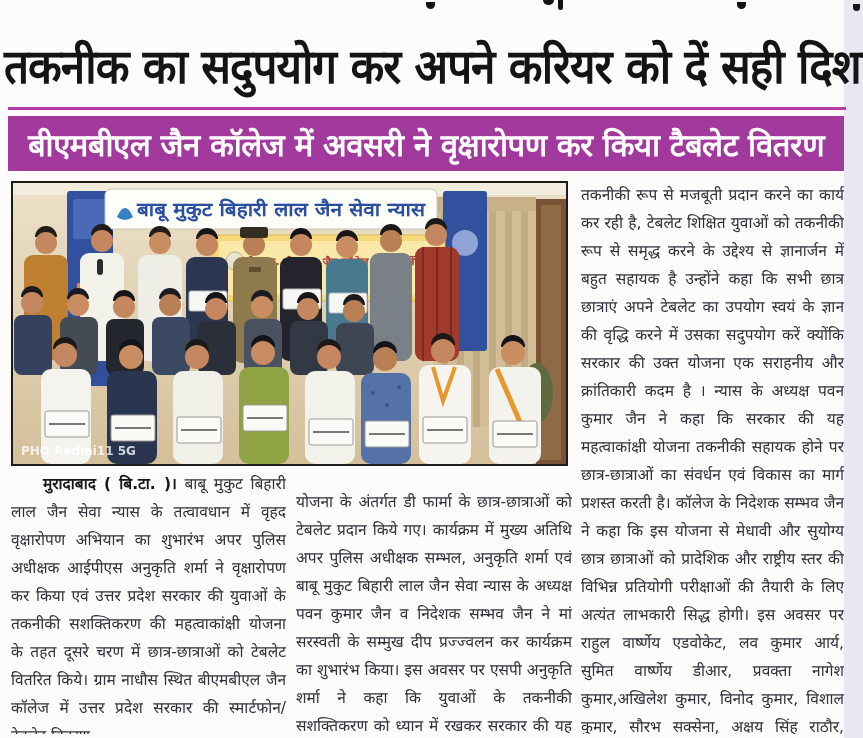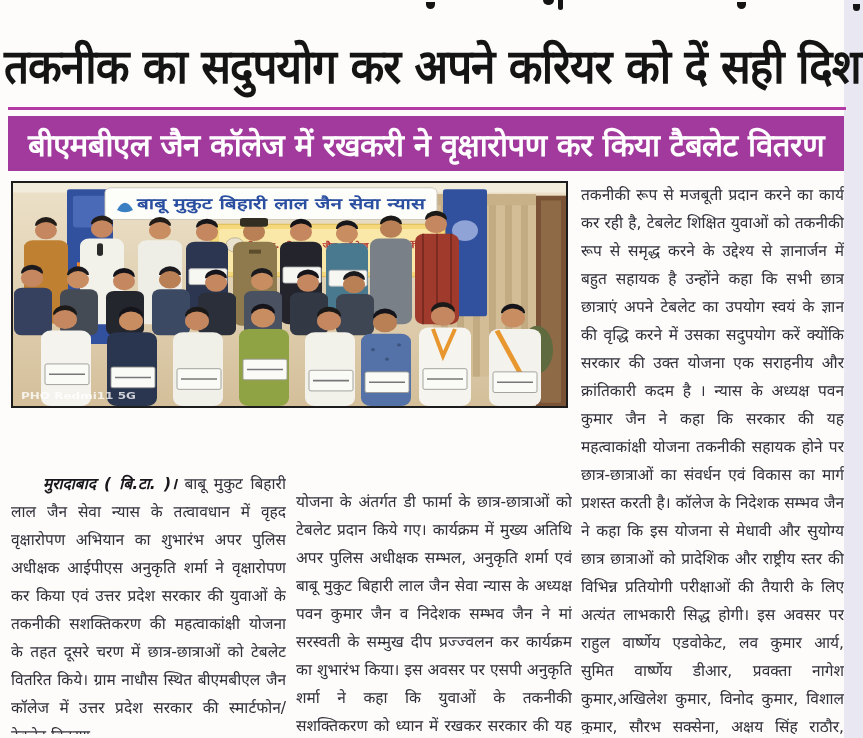--- a/index.html
+++ b/index.html
@@ -25,53 +25,53 @@
   .headline-rule{
     position:absolute;left:8px;top:107px;width:838px;height:3px;
     z-index:3;
   }
   .sub-band{
     position:absolute;left:8px;top:116px;width:836px;height:55px;z-index:3;
     color:#ffffff;display:flex;align-items:center;justify-content:center;
     font-size:31px;font-weight:bold;white-space:nowrap;letter-spacing:-0.5px;
   }
   .photo-frame{
-    position:absolute;left:11px;top:181px;width:557px;height:227px;
+    position:absolute;left:11px;top:181px;width:557px;height:285px;
     border:2px solid #1c1c1c;box-sizing:border-box;background:#d9c6a4;z-index:3;
     overflow:hidden;
   }
   .photo-frame svg{display:block;width:100%;height:100%;}
 
   .col{
     position:absolute;z-index:3;color:#30303a;
     font-size:15.5px;line-height:28px;text-align:justify;overflow:hidden;
   }
   .col p{margin:0;}
   .col-1{left:11px;top:470px;width:275px;height:264px;}
   .col-1 p{text-indent:32px;}
   .col-2{left:296px;top:488px;width:276px;height:264px;}
   .col-3{left:581px;top:181px;width:263px;height:553px;}
-  .dateline{font-weight:bold;color:#17171c;font-style:italic;}
+  .dateline{font-weight:bold;color:#17171c;}
 </style>
 </head>
 <body>
 
 <div class="right-strip"></div>
 
 <div class="frag f1"></div>
 <div class="frag f2"></div>
 <div class="frag f3"></div>
 <div class="frag f4"></div>
 <div class="frag f5"></div>
 
 <div class="headline-main">तकनीक का सदुपयोग कर अपने करियर को दें सही दिशा: अनुकृति शर्मा</div>
 <div class="headline-rule" style="background:#b43aa5;"></div>
 
 <div class="sub-band" style="background:#a23a9e;">
-  <span>बीएमबीएल जैन कॉलेज में रखकरी ने वृक्षारोपण कर किया टैबलेट वितरण</span>
+  <span>बीएमबीएल जैन कॉलेज में अवसरी ने वृक्षारोपण कर किया टैबलेट वितरण</span>
 </div>
 
 <div class="photo-frame">
   <svg viewBox="0 0 553 281" preserveAspectRatio="none">
     <defs>
       <linearGradient id="wallg" x1="0" y1="0" x2="0" y2="1">
         <stop offset="0" stop-color="#ece1c9"></stop>
         <stop offset="1" stop-color="#d4bf9a"></stop>
       </linearGradient>
     </defs>

